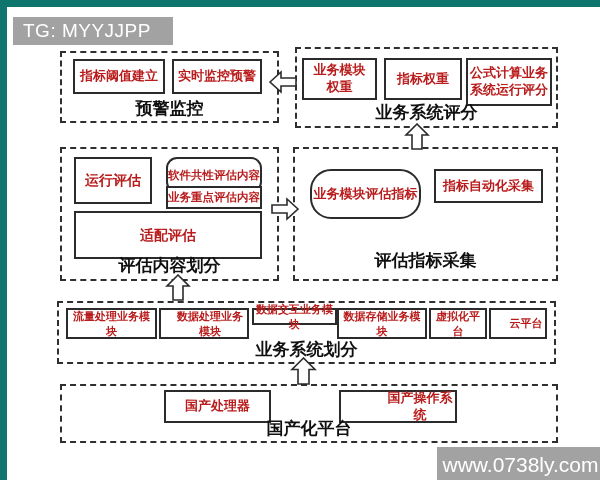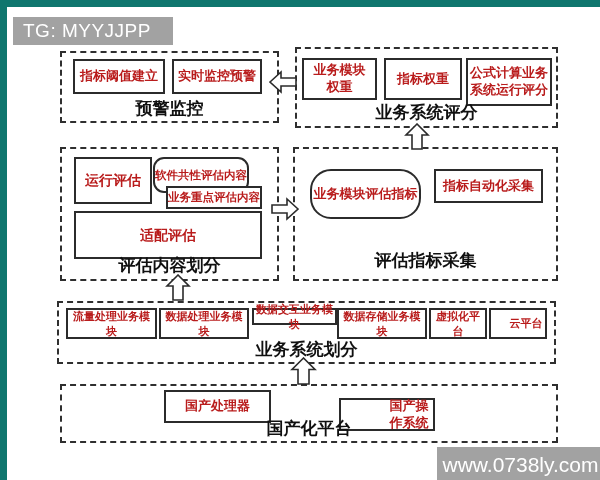--- a/index.html
+++ b/index.html
@@ -49,45 +49,45 @@
     <div class="box" style="left:5px;top:9px;width:75px;height:42px;">业务模块
 权重</div>
     <div class="box" style="left:87px;top:9px;width:78px;height:42px;">指标权重</div>
     <div class="box" style="left:169px;top:9px;width:86px;height:48px;">公式计算业务
 系统运行评分</div>
     <div class="glabel" style="bottom:5px;">业务系统评分</div>
   </div>
 
   <div class="group" style="left:53px;top:140px;width:215px;height:130px;">
     <div class="box big" style="left:12px;top:8px;width:78px;height:47px;">运行评估</div>
-    <div class="box mid" style="left:91px;top:8px;width:96px;height:36px;border-radius:11px;">软件共性评估内容</div>
+    <div class="box mid" style="left:104px;top:8px;width:96px;height:36px;border-radius:11px;">软件共性评估内容</div>
     <div class="box mid" style="left:104px;top:37px;width:96px;height:23px;">业务重点评估内容</div>
     <div class="box big" style="left:12px;top:62px;width:188px;height:48px;">适配评估</div>
     <div class="glabel" style="bottom:5px;">评估内容划分</div>
   </div>
 
   <div class="group" style="left:286px;top:140px;width:261px;height:130px;">
     <div class="box" style="left:15px;top:20px;width:111px;height:50px;border-radius:21px;">业务模块评估指标</div>
     <div class="box" style="left:139px;top:20px;width:109px;height:34px;">指标自动化采集</div>
     <div class="glabel" style="bottom:10px;">评估指标采集</div>
   </div>
 
   <div class="group" style="left:50px;top:294px;width:495px;height:59px;">
     <div class="box small" style="left:7px;top:5px;width:91px;height:31px;">流量处理业务模块</div>
-    <div class="box small" style="left:100px;top:5px;width:90px;height:31px;">数据处理业务模块</div>
+    <div class="box small" style="left:100px;top:5px;width:90px;height:31px;padding-left:12px;">数据处理业务模块</div>
     <div class="box small" style="left:193px;top:5px;width:85px;height:17px;">数据交互业务模块</div>
     <div class="box small" style="left:278px;top:5px;width:90px;height:31px;">数据存储业务模块</div>
     <div class="box small" style="left:370px;top:5px;width:58px;height:31px;">虚拟化平台</div>
     <div class="box small" style="left:430px;top:5px;width:58px;height:31px;padding-left:16px;">云平台</div>
     <div class="glabel" style="bottom:4px;">业务系统划分</div>
   </div>
 
   <div class="group" style="left:53px;top:377px;width:494px;height:55px;">
     <div class="box" style="left:102px;top:4px;width:107px;height:33px;">国产处理器</div>
-    <div class="box" style="left:277px;top:12px;width:96px;height:33px;padding-left:44px;">国产操作系统</div>
+    <div class="box" style="left:277px;top:4px;width:118px;height:33px;padding-left:44px;">国产操作系统</div>
     <div class="glabel" style="bottom:4px;">国产化平台</div>
   </div>
 
   <div class="arrow" style="left:262px;top:63px;">
     <svg width="28" height="24" viewBox="0 0 28 24">
       <polygon points="1,12 12,2 12,8 27,8 27,16 12,16 12,22" fill="#ffffff" stroke="#2b2b2b" stroke-width="1.6"></polygon>
     </svg>
   </div>
 
   <div class="arrow" style="left:397px;top:116px;">

